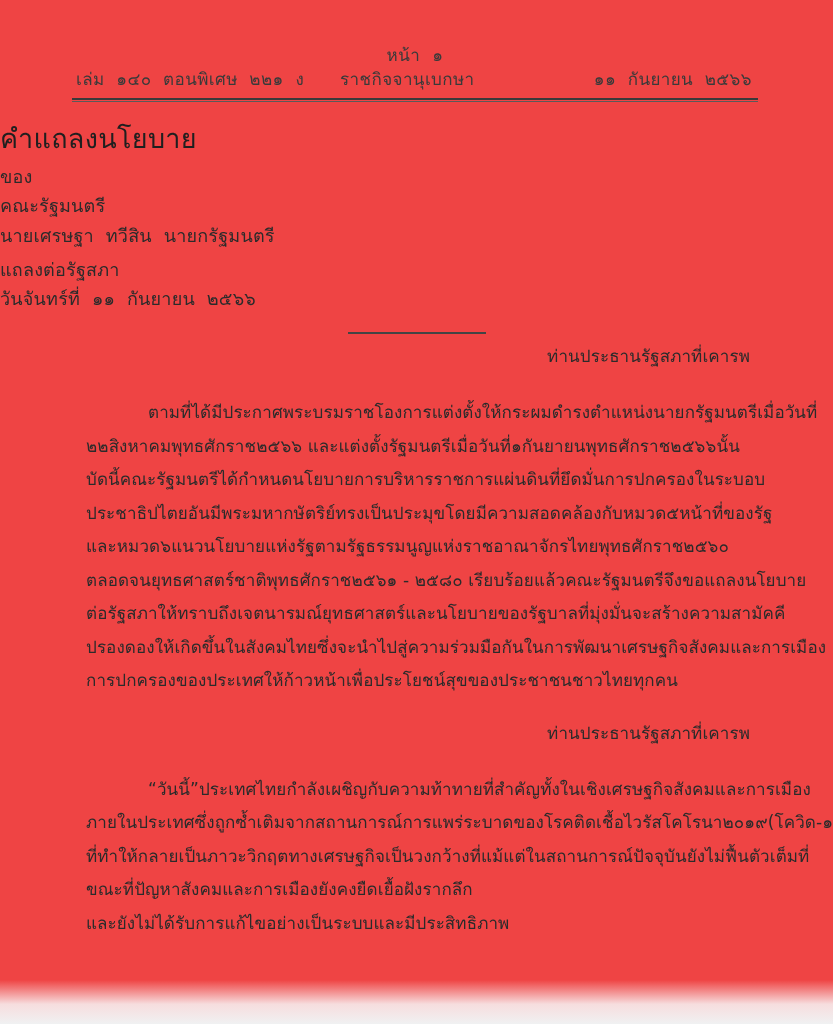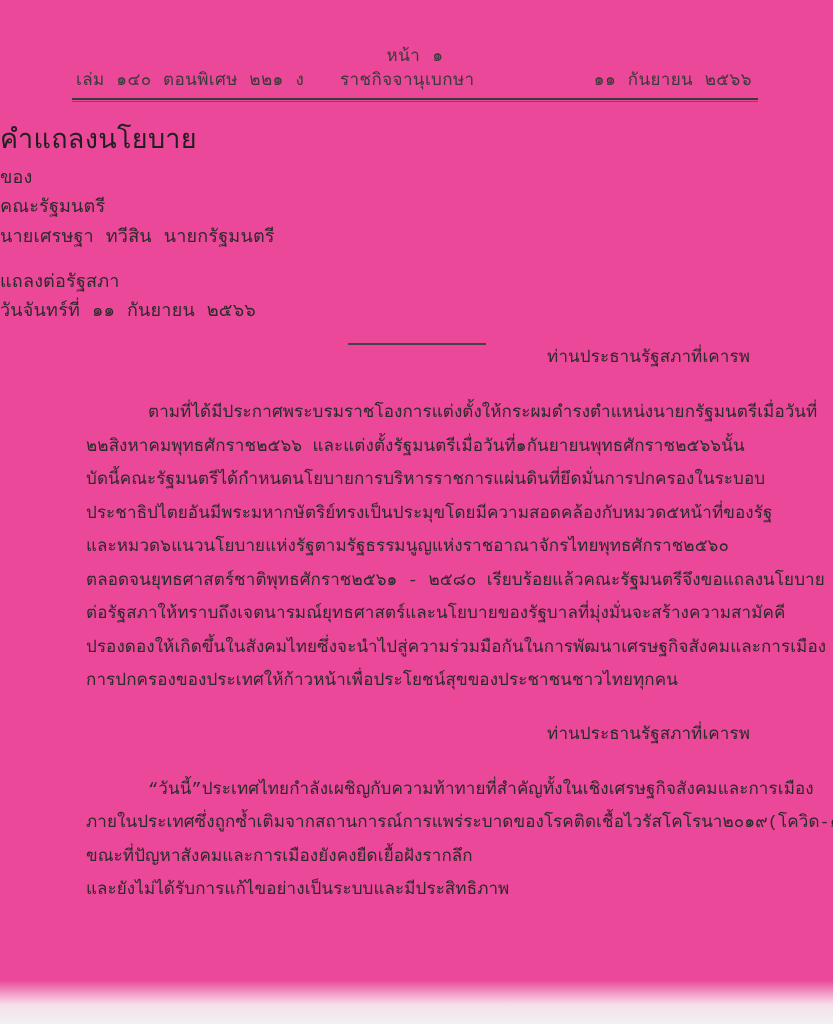--- a/index.html
+++ b/index.html
@@ -15,21 +15,21 @@
     overflow: hidden;
     font-family: "DejaVu Sans", "Liberation Sans", sans-serif;
     color: #2b2b2b;
     position: relative;
   }
 
   .page {
     position: relative;
     width: 833px;
     height: 1024px;
-    background: #ec4899;
+    background: #ef4444;
     box-sizing: border-box;
   }
 
   
   .gazette-header {
     position: absolute;
     left: 72px;
     top: 44px;
     width: 686px;
   }
@@ -95,21 +95,21 @@
     font-size: 18px;
     line-height: 1.55;
     color: #2b2b2b;
     letter-spacing: 0.2px;
     white-space: pre;
   }
 
   .title-sub.of     { margin-top: 7px; }
   .title-sub.cabinet{ margin-top: 1px; }
   .title-sub.pm     { margin-top: 2px; }
-  .title-sub.venue  { margin-top: 18px; }
+  .title-sub.venue  { margin-top: 7px; }
   .title-sub.date   { margin-top: 1px; }
 
   .title-rule {
     width: 138px;
     height: 2px;
     background: #444;
     margin: 19px auto 0 auto;
   }
 
   
@@ -125,21 +125,20 @@
     line-height: 1.6;
     color: #2b2b2b;
     letter-spacing: 0.1px;
     text-align: right;
   }
 
   .paragraph {
     font-size: 17px;
     color: #2b2b2b;
     letter-spacing: 0.1px;
-    font-family: Liberation Mono, monospace;
   }
 
   .para-line {
     line-height: 33.5px;
     white-space: pre;
     display: block;
   }
 
   
   .para-line.justify {
@@ -213,20 +212,21 @@
 
     <div class="spacer-sm"></div>
 
     <div class="salutation">ท่านประธานรัฐสภาที่เคารพ</div>
 
     <div class="spacer-md"></div>
 
     <div class="paragraph">
         <div class="para-line justify" style="padding-left: 62px;"><span>“วันนี้”</span><span>ประเทศไทยกำลังเผชิญกับความท้าทายที่สำคัญทั้งในเชิงเศรษฐกิจ</span><span>สังคม</span><span>และการเมือง</span></div>
         <div class="para-line justify"><span>ภายในประเทศ</span><span>ซึ่งถูกซ้ำเติมจากสถานการณ์การแพร่ระบาดของโรคติดเชื้อไวรัสโคโรนา</span><span>๒๐๑๙</span><span>(โควิด-๑๙)</span></div>
+        <div class="para-line justify"><span>ที่ทำให้กลายเป็นภาวะวิกฤตทางเศรษฐกิจเป็นวงกว้าง</span><span>ที่แม้แต่ในสถานการณ์ปัจจุบันยังไม่ฟื้นตัวเต็มที่</span></div>
         <div class="para-line justify"><span>ขณะที่ปัญหาสังคมและการเมืองยังคงยืดเยื้อ</span><span>ฝังรากลึก</span></div>
         <div class="para-line">และยังไม่ได้รับการแก้ไขอย่างเป็นระบบและมีประสิทธิภาพ</div>
       </div>
 
   </div>
 
   <div class="bottom-fade"></div>
 </div>
 
 </body></html>

